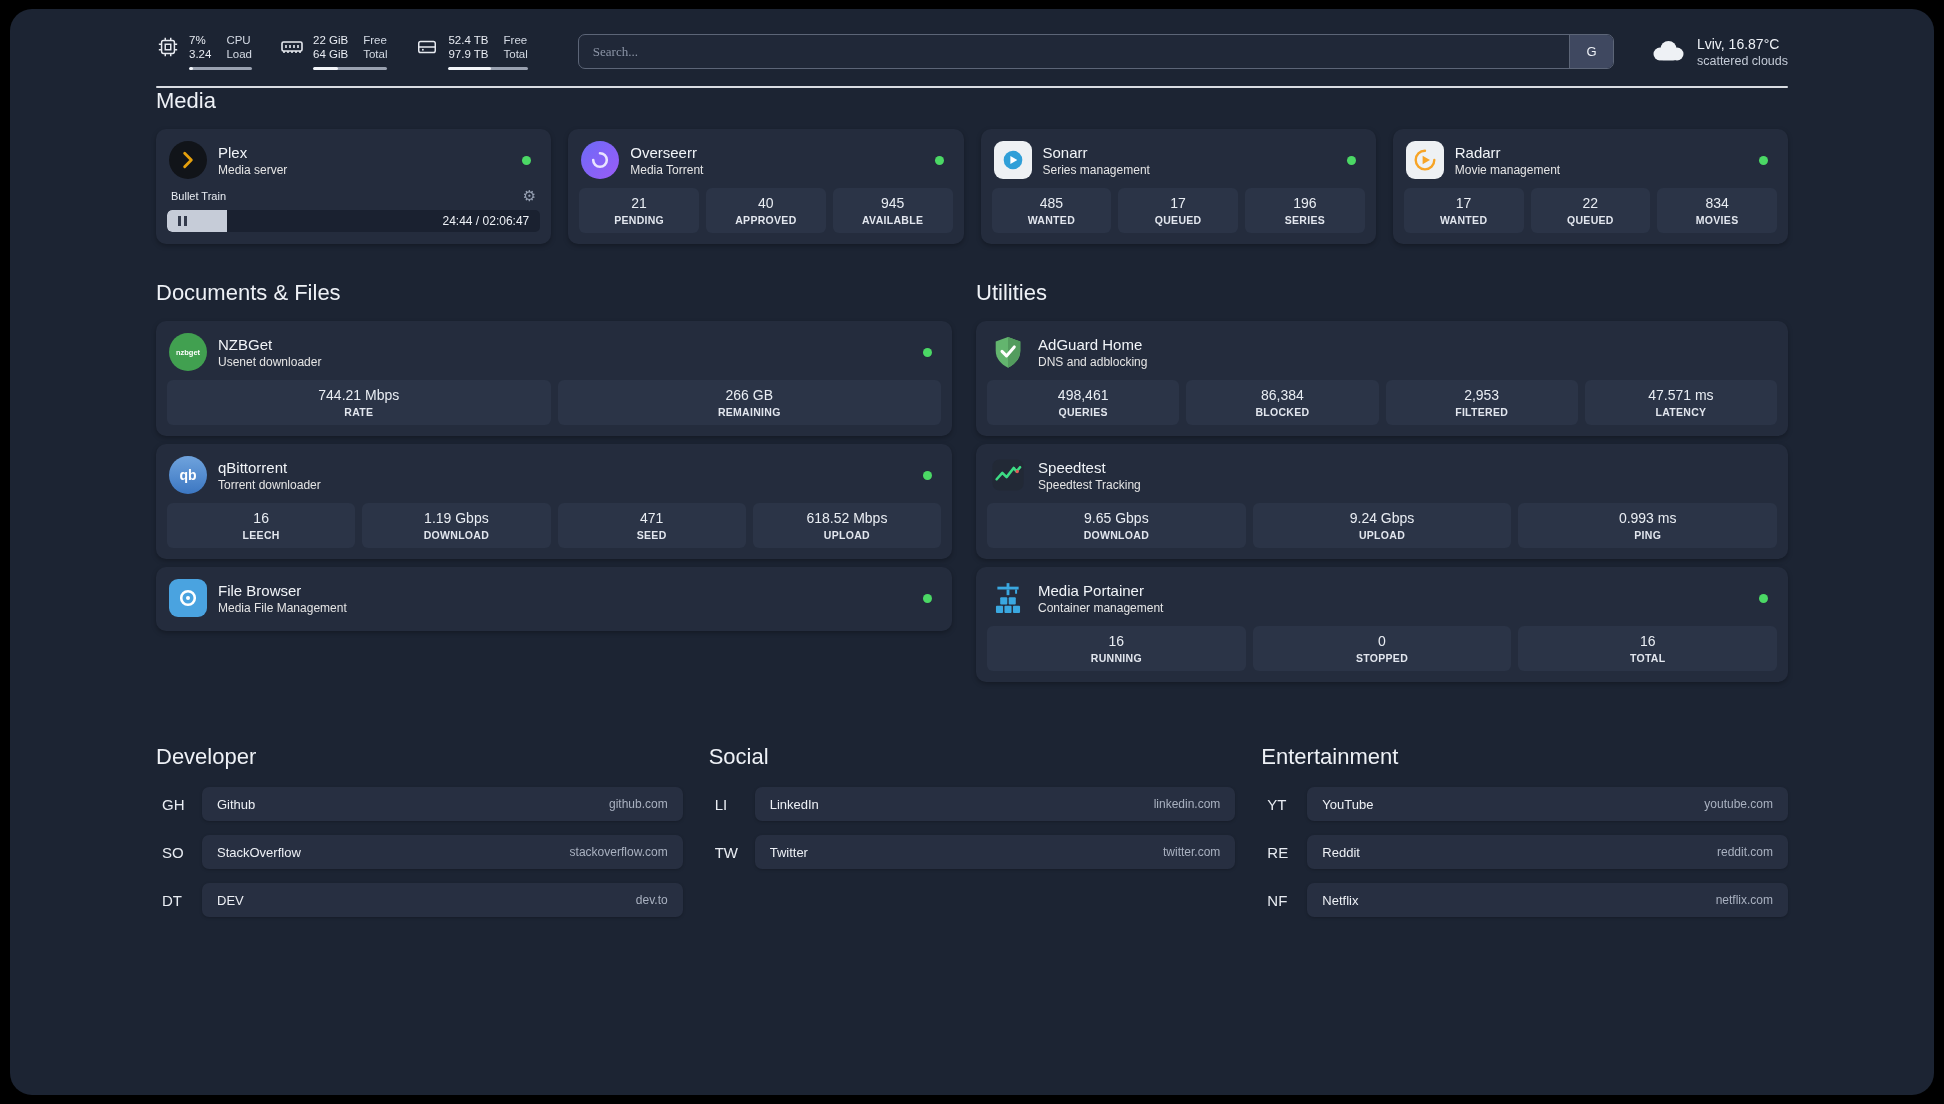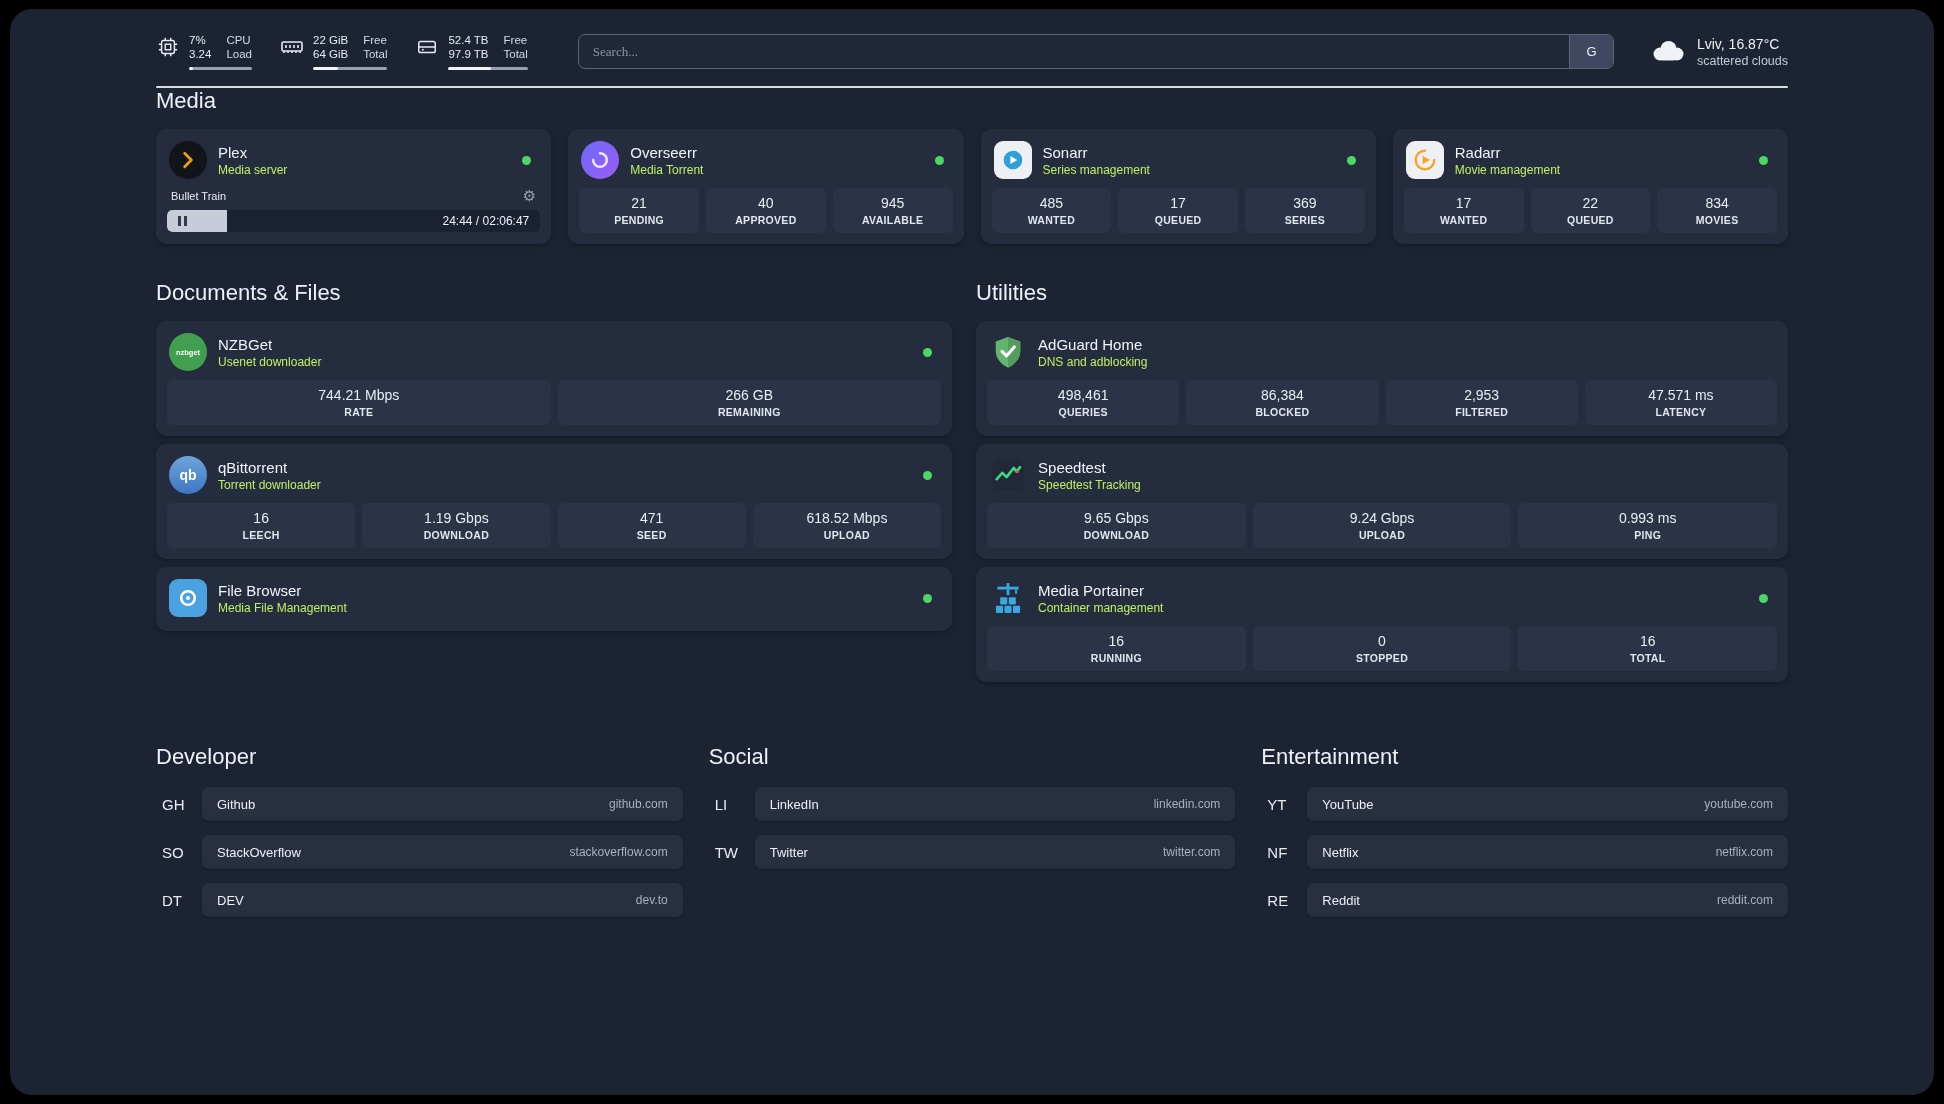--- a/index.html
+++ b/index.html
@@ -32,21 +32,21 @@
   .sec-title { font-size:22px; font-weight:500; color:#eef1f6; }
   .media-title { }
   .media-grid { display:grid; grid-template-columns:repeat(4,1fr); gap:17px; margin-top:15px; }
 
   .card { background:#242c3d; border-radius:10px; padding:9px 11px 11px; box-shadow:0 2px 5px rgba(0,0,0,.28); cursor:pointer; }
   .card-head { display:flex; align-items:center; gap:11px; padding:3px 2px 9px; position:relative; }
   .card-head.no-stats { padding-bottom:3px; }
   .svc-icon { width:38px; height:38px; flex:0 0 38px; display:flex; align-items:center; justify-content:center; border-radius:50%; overflow:hidden; }
   .svc-icon.tile-sq { border-radius:9px; }
   .svc-name { font-size:15px; font-weight:500; color:#f1f4f8; line-height:19px; }
-  .svc-sub { font-size:12px; color:#bef264; line-height:15px; margin-top:1px; }
+  .svc-sub { font-size:12px; color:#e5e5e5; line-height:15px; margin-top:1px; }
   .dot { width:9px; height:9px; border-radius:50%; background:#4bd865; margin-left:auto; margin-right:7px; flex:0 0 9px; }
 
   .stats { display:flex; gap:7px; }
   .tile { flex:1; background:#2b3447; border-radius:6px; text-align:center; padding:6px 4px 7px; }
   .tile .v { font-size:14px; color:#e9edf3; line-height:18px; }
   .tile .l { font-size:10.5px; font-weight:700; color:#e2e6ee; letter-spacing:.3px; margin-top:2px; }
 
   
   .media-line { display:flex; align-items:center; justify-content:space-between; padding:0 4px 7px 4px; }
   .track-name { font-size:11px; color:#e8ecf2; }
@@ -256,21 +256,21 @@
       <div class="stats">
         <div class="tile">
           <div class="v">485</div>
           <div class="l">WANTED</div>
         </div>
         <div class="tile">
           <div class="v">17</div>
           <div class="l">QUEUED</div>
         </div>
         <div class="tile">
-          <div class="v">369</div>
+          <div class="v">196</div>
           <div class="l">SERIES</div>
         </div>
       </div>
     </div>
 
     <div class="card">
       <div class="card-head">
         <span class="svc-icon tile-sq ic-light">
           <svg width="26" height="26" viewBox="0 0 24 24">
                 <path d="M12 3.4a8.6 8.6 0 1 0 8.6 8.6" fill="none" stroke="#f7a426" stroke-width="2.2" stroke-linecap="round"></path>
@@ -532,31 +532,31 @@
     <div>
       <div class="sec-title bm-title">Entertainment</div>
       <div class="bm-row">
         <span class="bm-abbr">YT</span>
         <span class="bm-bar">
           <span class="bm-name">YouTube</span>
           <span class="bm-url">youtube.com</span>
         </span>
       </div>
       <div class="bm-row">
+        <span class="bm-abbr">RE</span>
+        <span class="bm-bar">
+          <span class="bm-name">Reddit</span>
+          <span class="bm-url">reddit.com</span>
+        </span>
+      </div>
+      <div class="bm-row">
         <span class="bm-abbr">NF</span>
         <span class="bm-bar">
           <span class="bm-name">Netflix</span>
           <span class="bm-url">netflix.com</span>
         </span>
       </div>
-      <div class="bm-row">
-        <span class="bm-abbr">RE</span>
-        <span class="bm-bar">
-          <span class="bm-name">Reddit</span>
-          <span class="bm-url">reddit.com</span>
-        </span>
-      </div>
     </div>
 
   </div>
 
 </div>
 </div>
 
 </body></html>

